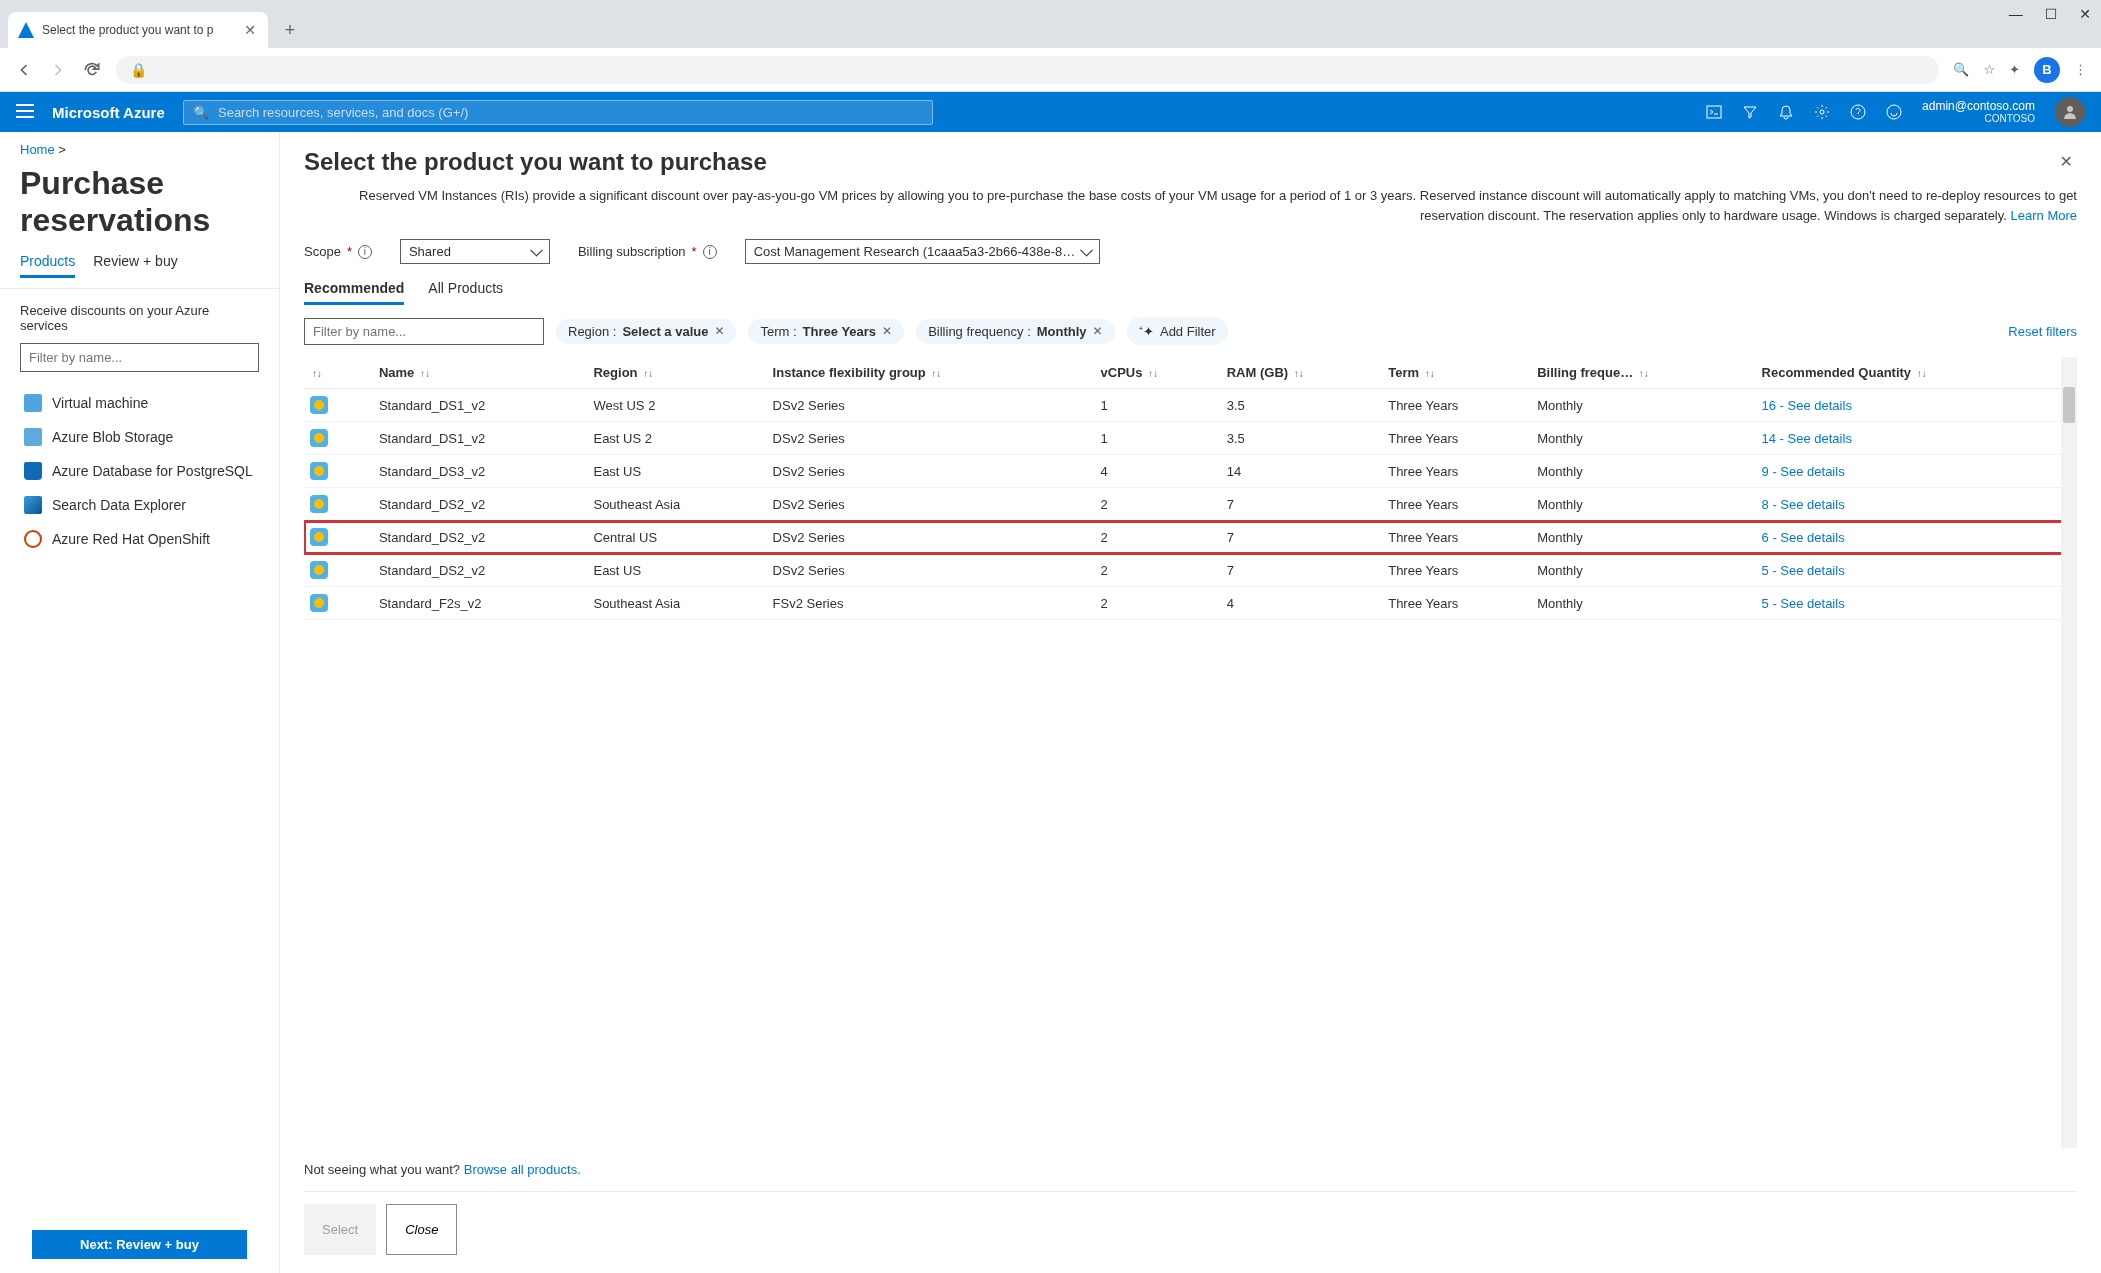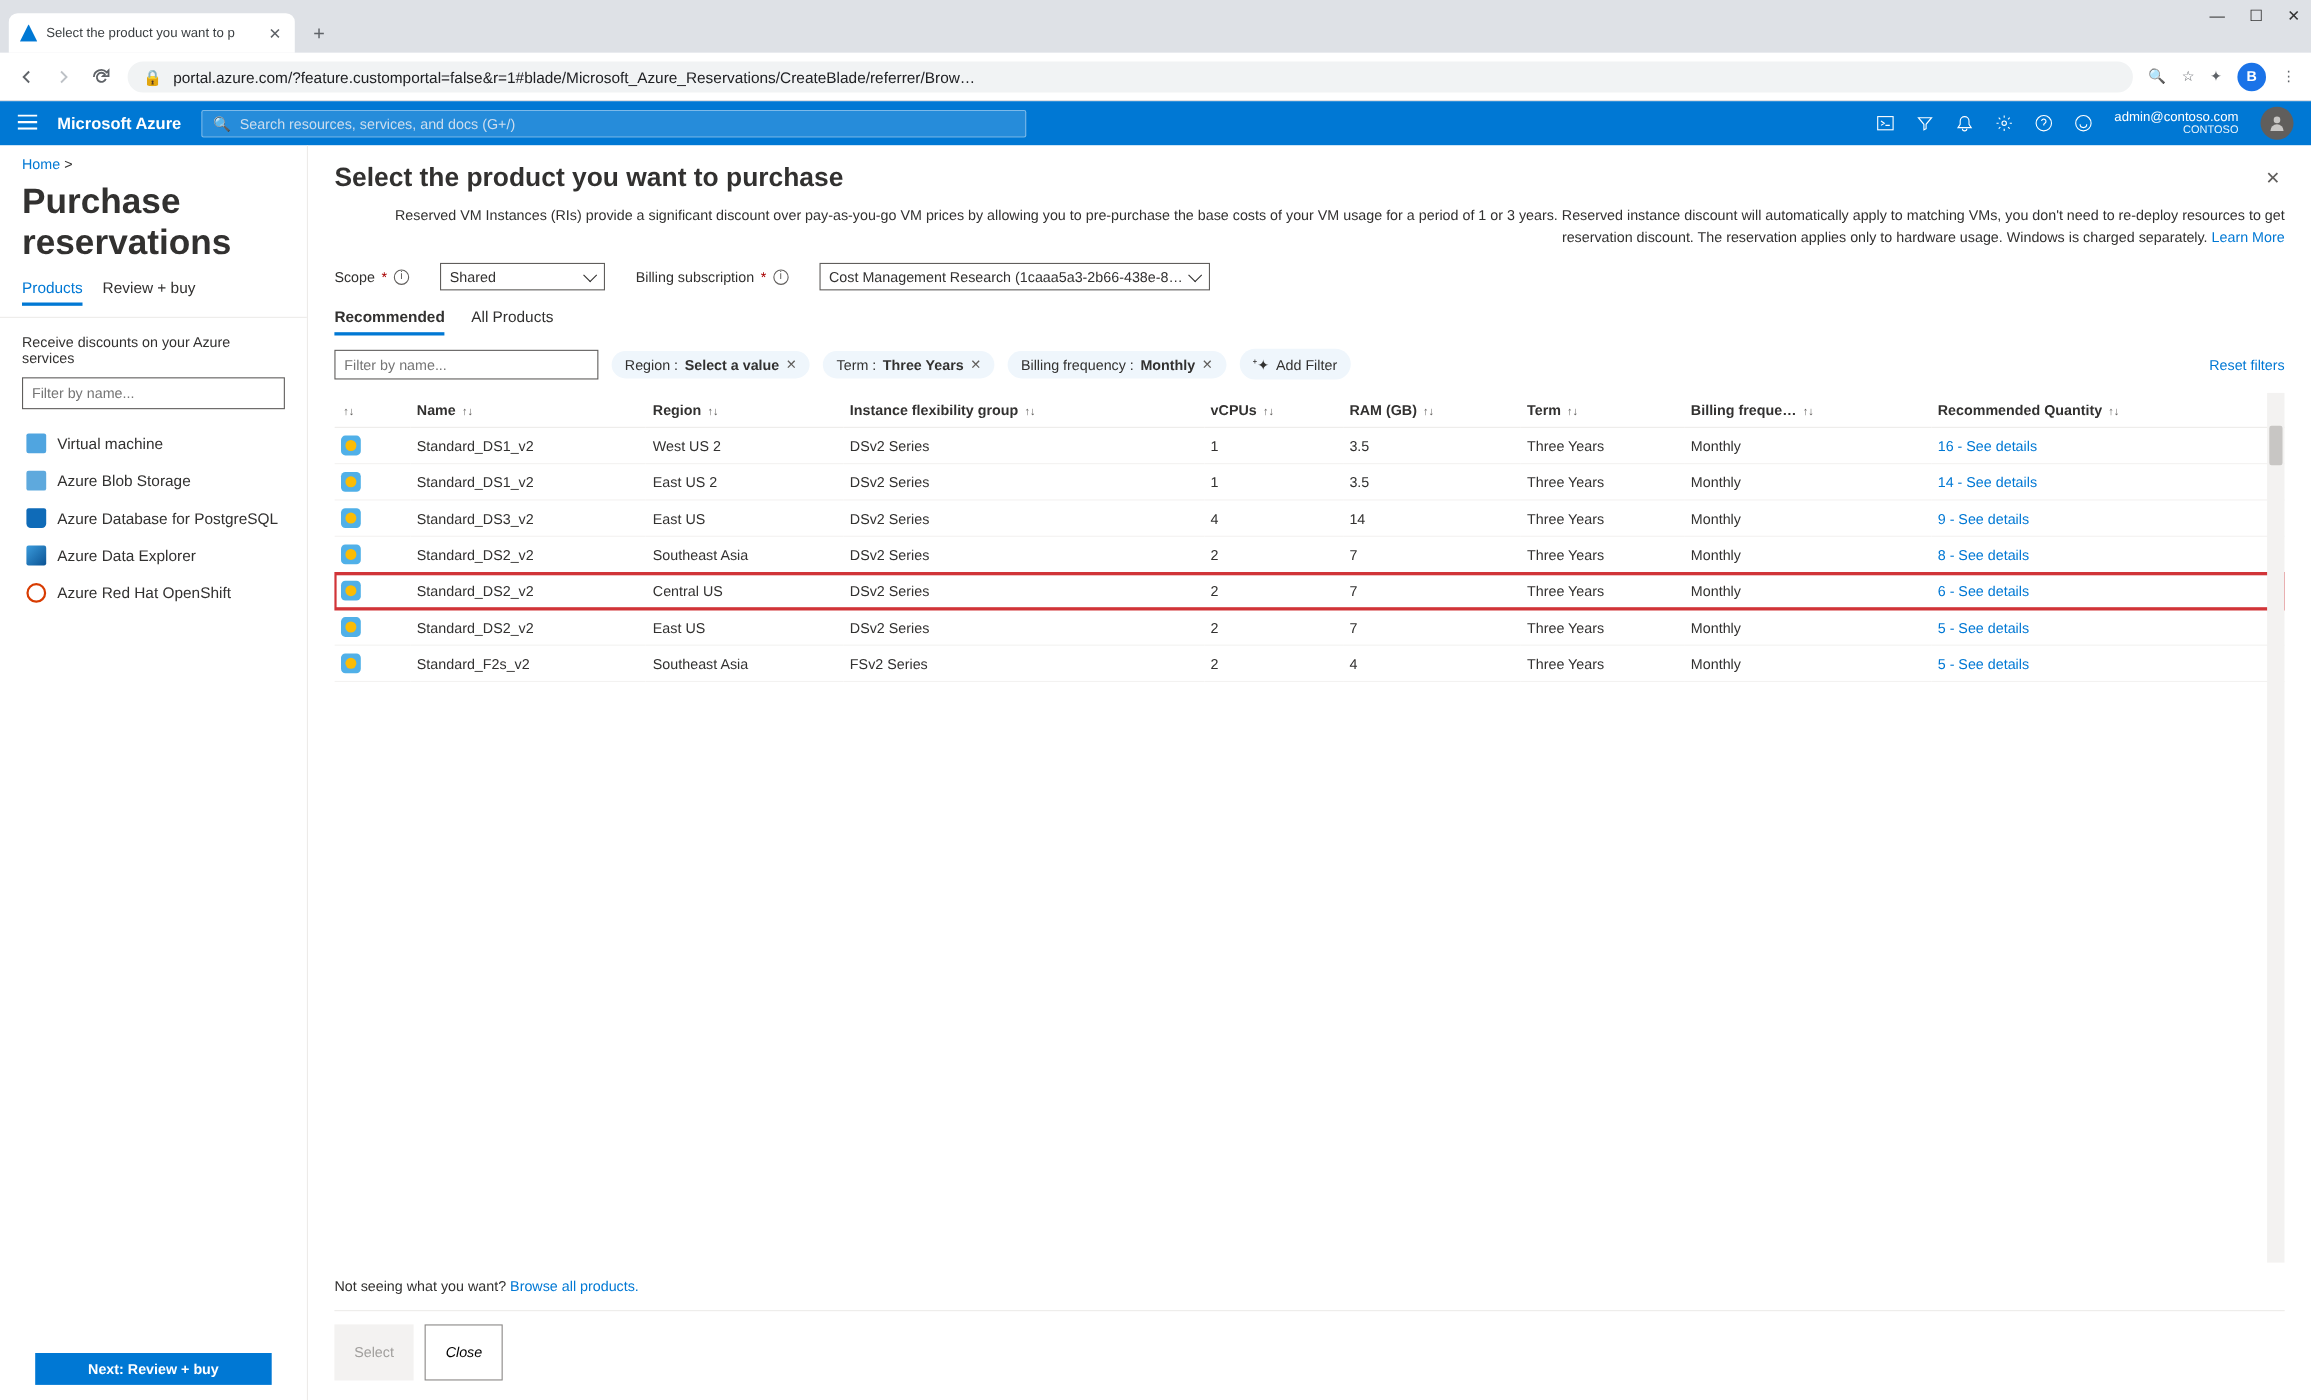--- a/index.html
+++ b/index.html
@@ -137,21 +137,20 @@
       </svg>
     <svg viewBox="0 0 24 24" fill="none" stroke="#bdc1c6" stroke-width="2">
         <path d="M9 6l6 6-6 6"></path>
       </svg>
     <svg viewBox="0 0 24 24" fill="none" stroke="#5f6368" stroke-width="2">
         <path d="M4 12a8 8 0 0 1 14-5l2-2v6h-6l2-2a5 5 0 1 0 1 5"></path>
       </svg>
   </div>
   <div class="addr-field">
     <span class="lock">🔒</span>
-    <span>portal.azure.com/?feature.customportal=false&amp;r=1#blade/Microsoft_Azure_Reservations/CreateBlade/referrer/Brow…</span>
   </div>
   <div class="addr-right">
     <span>🔍</span>
     <span>☆</span>
     <span>✦</span>
     <span class="avatar">B</span>
     <span>⋮</span>
   </div>
 </div>
 
@@ -224,21 +223,21 @@
         <div class="service-item">
           <span class="svc-icon svc-blob"></span>
           <span>Azure Blob Storage</span>
         </div>
         <div class="service-item">
           <span class="svc-icon svc-db"></span>
           <span>Azure Database for PostgreSQL</span>
         </div>
         <div class="service-item">
           <span class="svc-icon svc-dex"></span>
-          <span>Azure Data Explorer</span>
+          <span>Search Data Explorer</span>
         </div>
         <div class="service-item">
           <span class="svc-icon svc-openshift"></span>
           <span>Azure Red Hat OpenShift</span>
         </div>
       </div>
     <div class="bottom-cta">Next: Review + buy</div>
   </div>
 
   <div class="right-panel">

